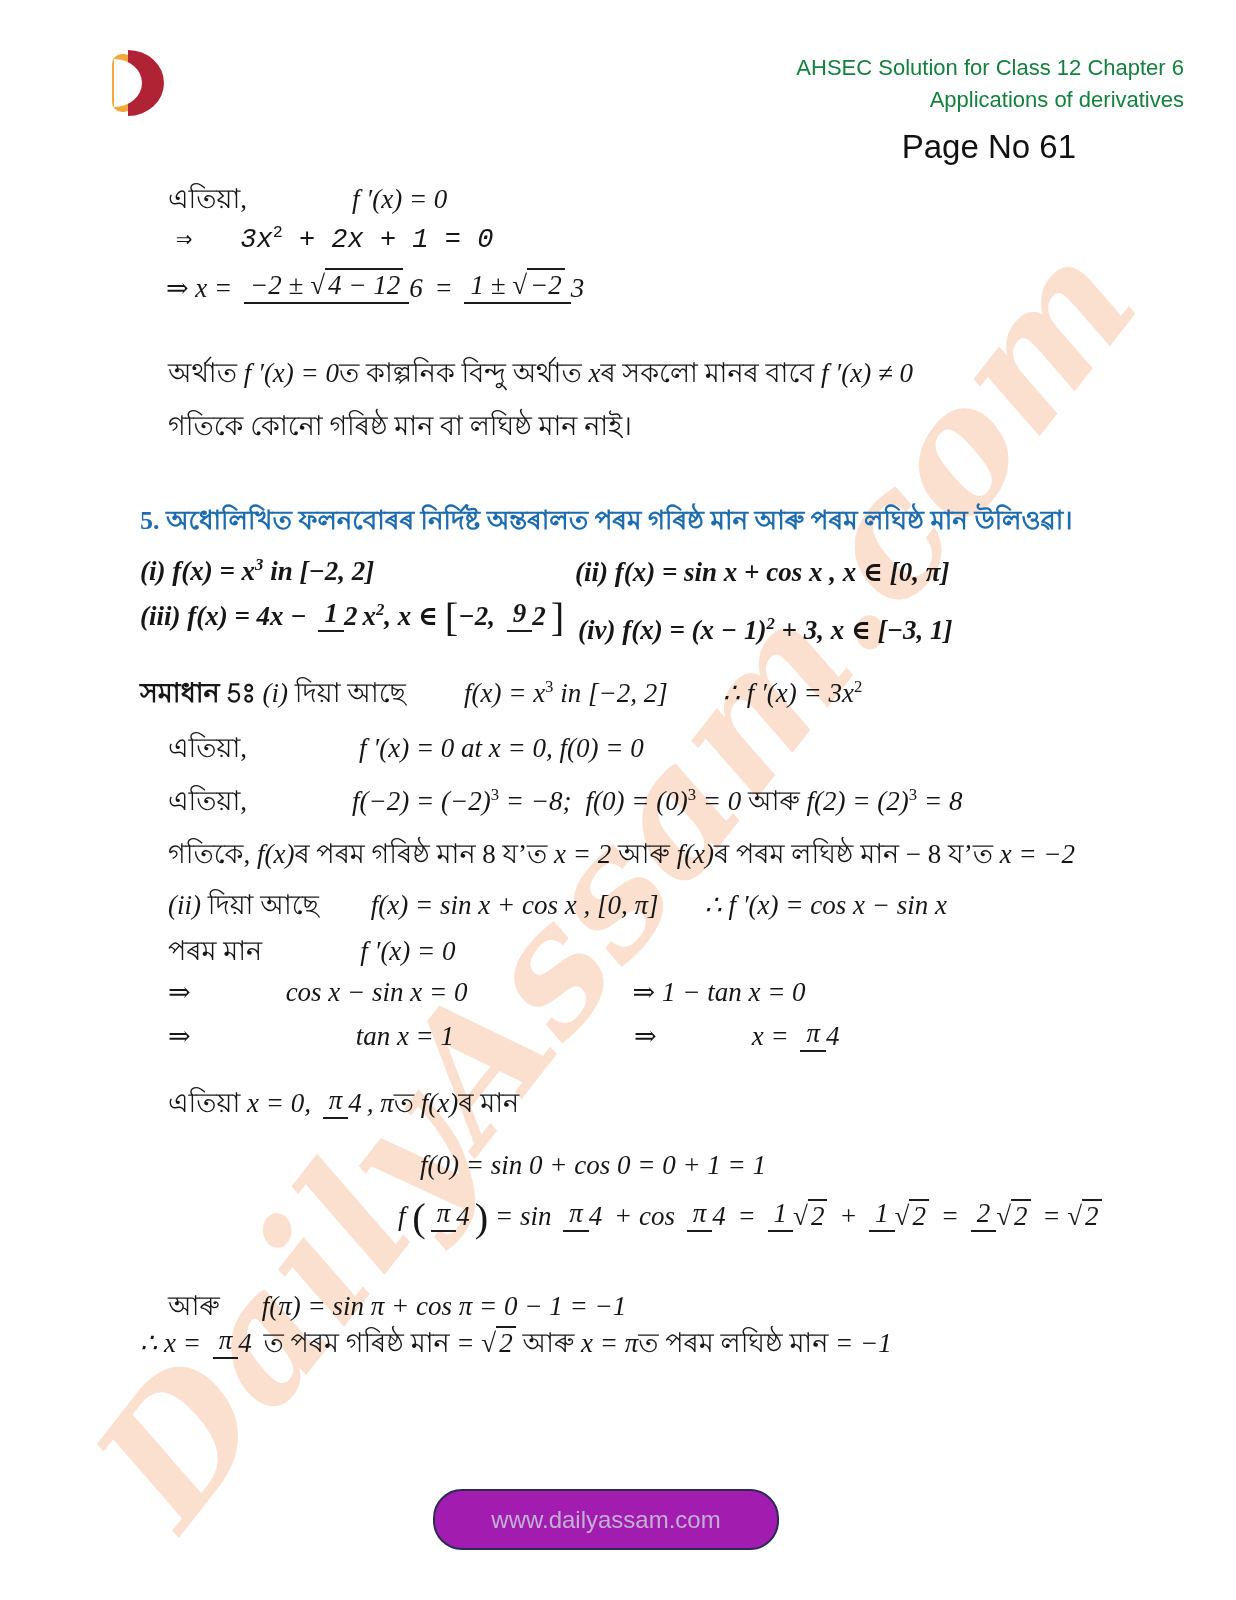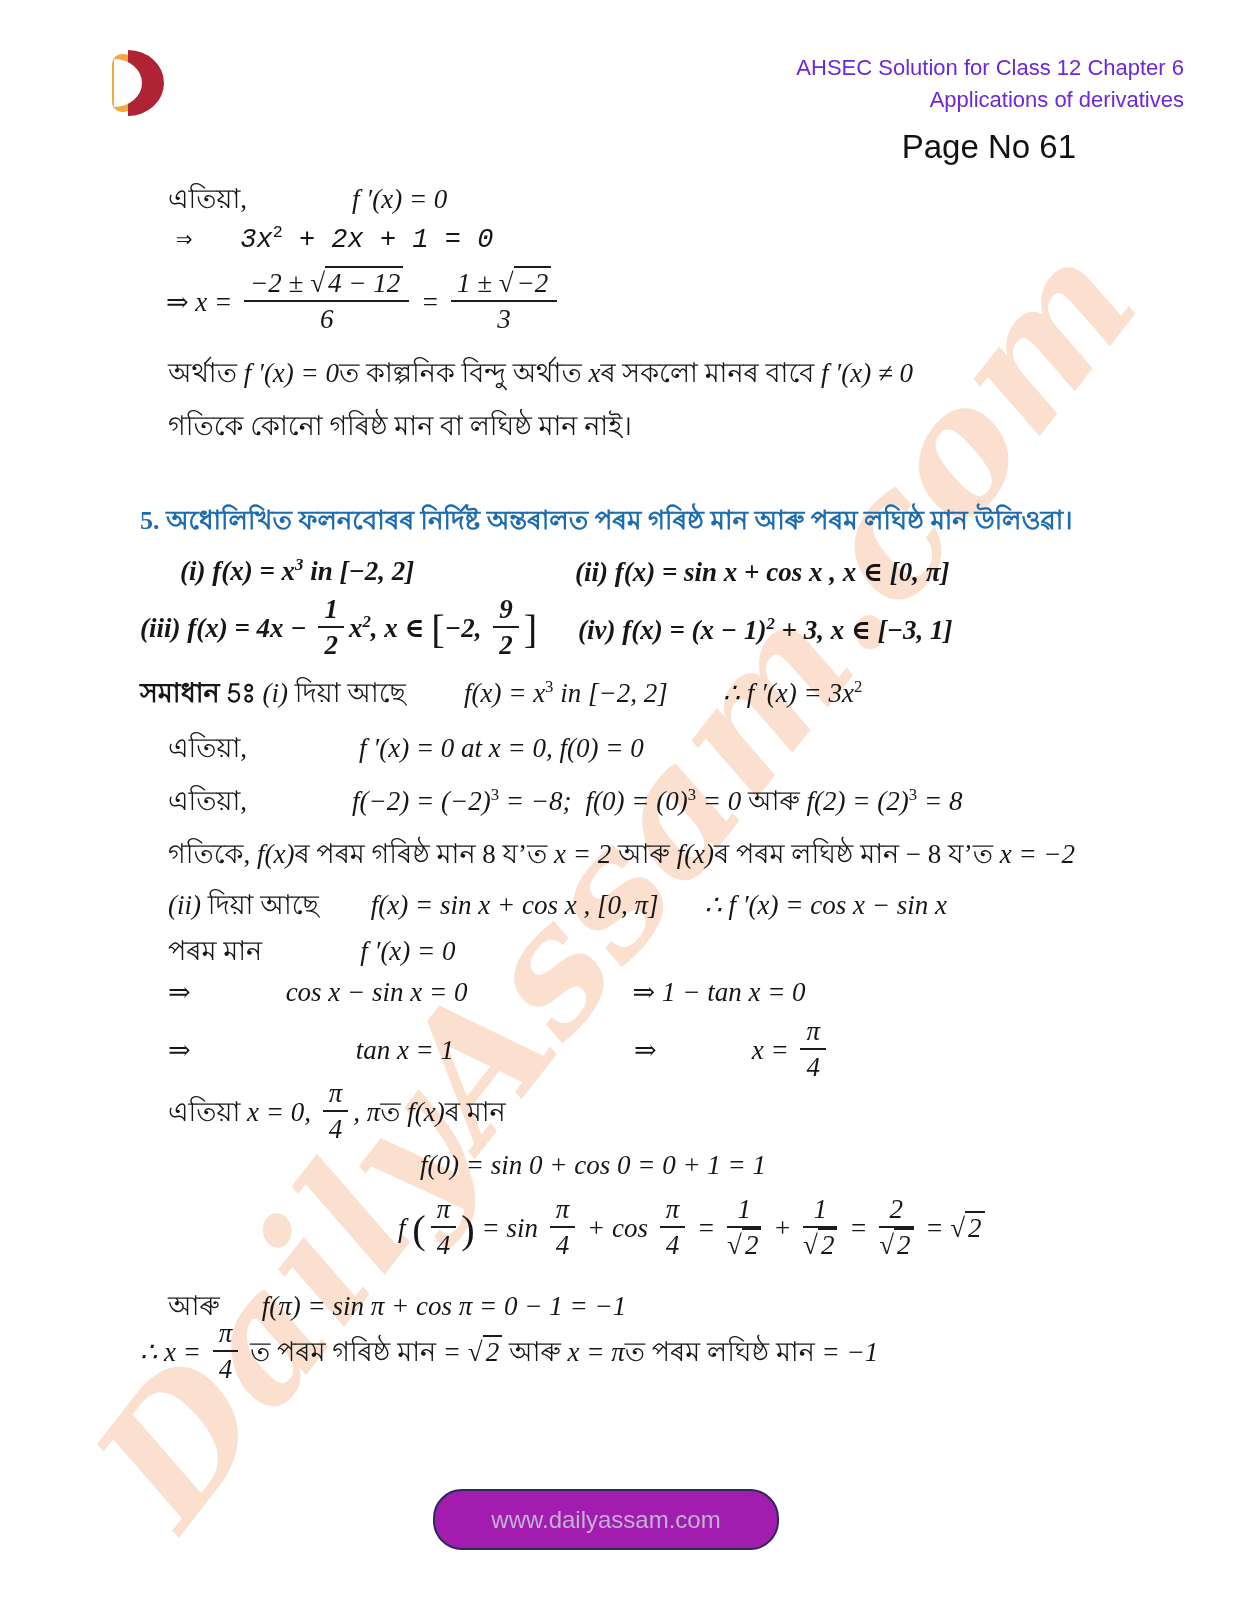--- a/index.html
+++ b/index.html
@@ -20,37 +20,37 @@
                   border-radius:0 36px 36px 0 / 0 33px 33px 0; }
   .logo-d .cres::after { content:''; position:absolute; left:-14px; top:9px; width:28px; height:48px;
                   background:#ffffff; border-radius:0 28px 28px 0 / 0 24px 24px 0; }
   .logo-text { margin-left:8px; }
   .logo-line1 { font-size:37px; font-weight:700; line-height:1.05; font-family:"Liberation Serif",serif; }
   .daily { color:#F0A90E; } .assam { color:#E8250C; }
   .tagline { font-size:17px; font-weight:700; color:#8c8c8c; letter-spacing:1px; margin-top:4px;
              font-family:"Liberation Sans","DejaVu Sans",sans-serif; }
 
   .course { position:absolute; top:52px; right:52px; text-align:right; font-size:22px; line-height:1.45;
-            color:#6d28d9; font-family:"Liberation Sans","DejaVu Sans",sans-serif; z-index:2; }
+            color:#15803d; font-family:"Liberation Sans","DejaVu Sans",sans-serif; z-index:2; }
   .pageno { position:absolute; top:128px; right:160px; font-size:33px; color:#111;
             font-family:"Liberation Sans","DejaVu Sans",sans-serif; z-index:2; }
 
   
   .line { position:absolute; white-space:nowrap; font-size:27px; color:#161616; z-index:1; }
   .tx  { font-style:normal; }
   .m   { font-style:italic; }
   .b   { font-style:italic; font-weight:700; }
   .bu  { font-style:normal; font-weight:700; }
   .bold{ font-weight:700; }
   .big { font-size:1.5em; vertical-align:-0.15em; line-height:1; }
   .line sup { font-size:0.62em; line-height:0; }
   .sp  { display:inline-block; height:1px; }
   .blue{ color:#1e6cb0; font-size:26px;text-align:right; }
 
-  .frac { display:inline-flex; flex-direction:column; vertical-align:middle; text-align:center;
+  .frac { display:inline-flex; flex-direction:row; vertical-align:middle; text-align:center;
           margin:0 5px; transform:translateY(-3px); line-height:1.05; }
   .frac .num { display:block; padding:0 6px 3px; border-bottom:2px solid #1c1c1c; }
   .frac .den { display:block; padding-top:3px; }
   .sqrt { white-space:nowrap; font-style:italic; }
   .sqrt .rsign { font-style:normal; }
   .sqrt .rad { border-top:2px solid #1c1c1c; padding:0 3px; }
 
   
   .footer-pill { position:absolute; left:433px; top:1489px; width:342px; height:57px; background:#a21caf;
                  border:2px solid #2c2a57; border-radius:29px; display:flex; align-items:center;
@@ -84,21 +84,21 @@
     <div class="line" style="top:272px; left:166px;"><span class="m">⇒ x = </span><span class="frac">
           <span class="num"><span class="m">−2 ± </span><span class="sqrt"><span class="rsign">√</span><span class="rad"><span class="m">4 − 12</span></span></span></span>
           <span class="den"><span class="m">6</span></span>
         </span><span class="m"> = </span><span class="frac">
           <span class="num"><span class="m">1 ± </span><span class="sqrt"><span class="rsign">√</span><span class="rad"><span class="m">−2</span></span></span></span>
           <span class="den"><span class="m">3</span></span>
         </span></div>
     <div class="line" style="top:352px; left:168px;"><span class="tx">অৰ্থাত </span><span class="m">f ′(x) = 0</span><span class="tx">ত কাল্পনিক বিন্দু অৰ্থাত </span><span class="m">x</span><span class="tx">ৰ সকলো মানৰ বাবে </span><span class="m">f ′(x) ≠ 0</span></div>
     <div class="line" style="top:405px; left:168px;"><span class="tx">গতিকে কোনো গৰিষ্ঠ মান বা লঘিষ্ঠ মান নাই।</span></div>
     <div class="line blue" style="top:500px; left:140px;"><span class="bu">5. অধোলিখিত ফলনবোৰৰ নিৰ্দিষ্ট অন্তৰালত পৰম গৰিষ্ঠ মান আৰু পৰম লঘিষ্ঠ মান উলিওৱা।</span></div>
-    <div class="line" style="top:556px; left:140px;margin-left:40px;"><span class="b">(i) f(x) = x</span><sup class="b">3</sup><span class="b"> in [−2, 2]</span></div>
+    <div class="line" style="top:556px; left:140px;"><span class="b">(i) f(x) = x</span><sup class="b">3</sup><span class="b"> in [−2, 2]</span></div>
     <div class="line" style="top:556px; left:575px;"><span class="b">(ii) f(x) = sin x + cos x , x ∈ [0, π]</span></div>
     <div class="line" style="top:598px; left:140px;"><span class="b">(iii) f(x) = 4x − </span><span class="frac bold">
           <span class="num"><span class="b">1</span></span>
           <span class="den"><span class="b">2</span></span>
         </span><span class="b">x</span><sup class="b">2</sup><span class="b">, x ∈ </span><span class="big">[</span><span class="b">−2, </span><span class="frac bold">
           <span class="num"><span class="b">9</span></span>
           <span class="den"><span class="b">2</span></span>
         </span><span class="big">]</span></div>
     <div class="line" style="top:614px; left:578px;"><span class="b">(iv) f(x) = (x − 1)</span><sup class="b">2</sup><span class="b"> + 3, x ∈ [−3, 1]</span></div>
     <div class="line" style="top:672px; left:140px;"><span class="bu">সমাধান 5ঃ </span><span class="m">(i)</span><span class="tx"> দিয়া আছে</span><span class="sp" style="width: 58px;"></span><span class="m">f(x) = x</span><sup>3</sup><span class="m"> in [−2, 2]</span><span class="sp" style="width: 55px;"></span><span class="m">∴ f ′(x) = 3x</span><sup>2</sup></div>

